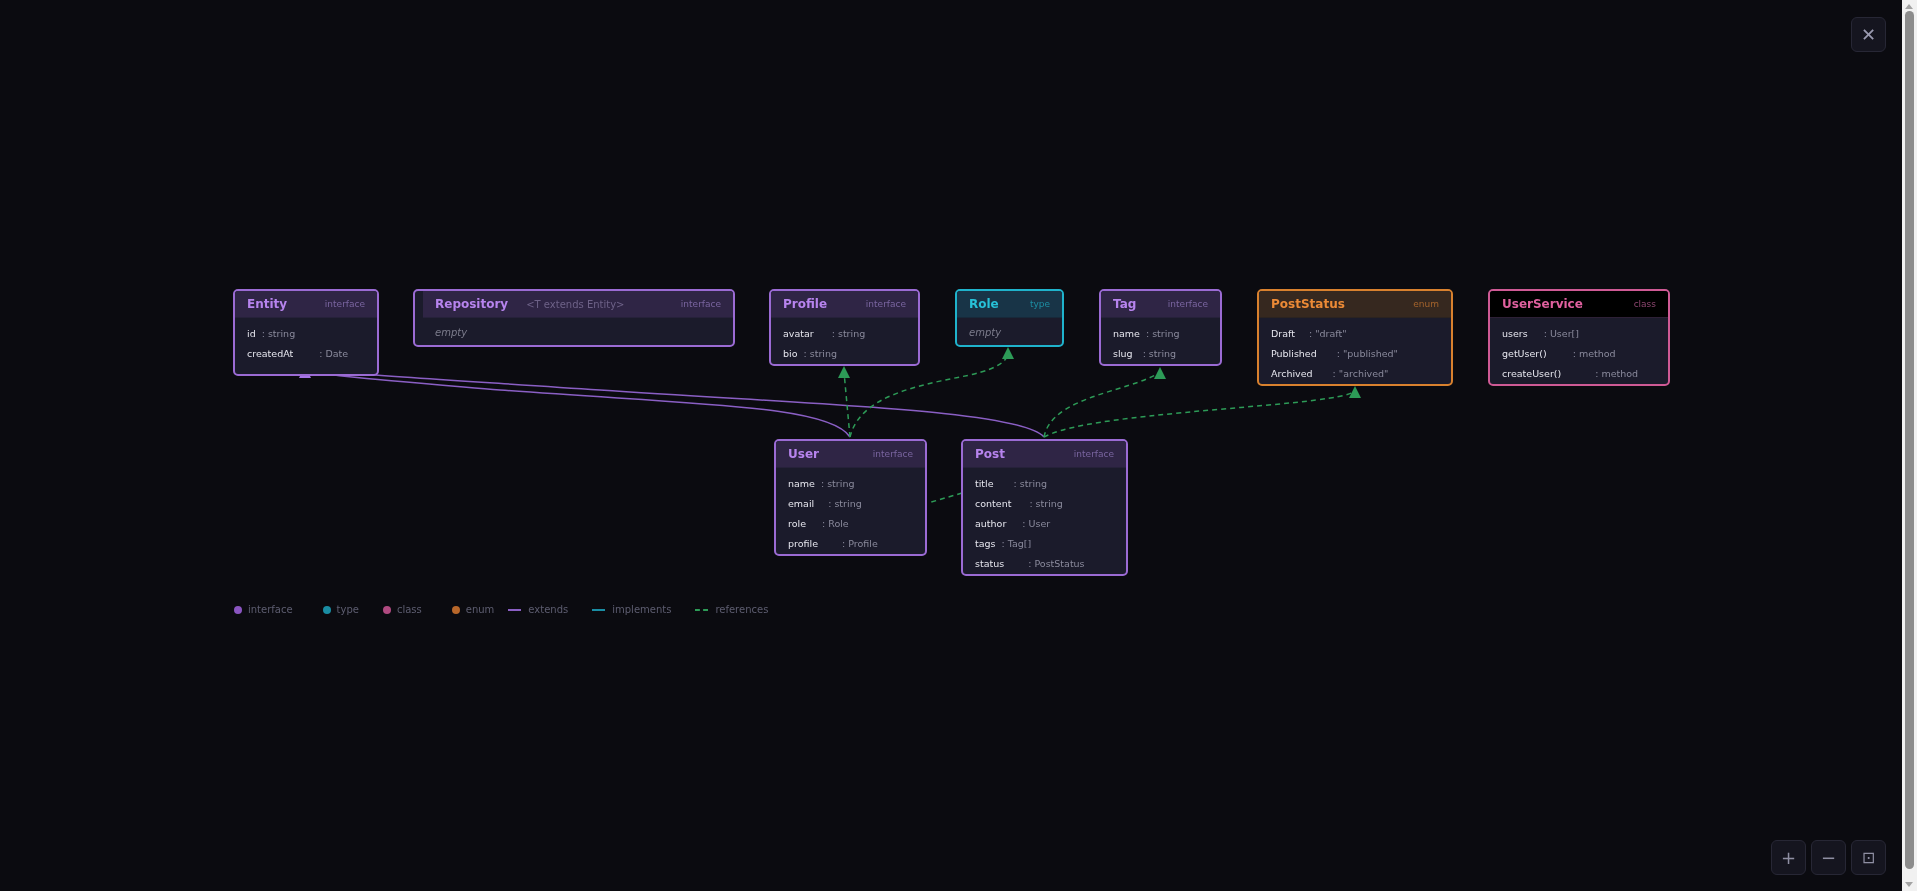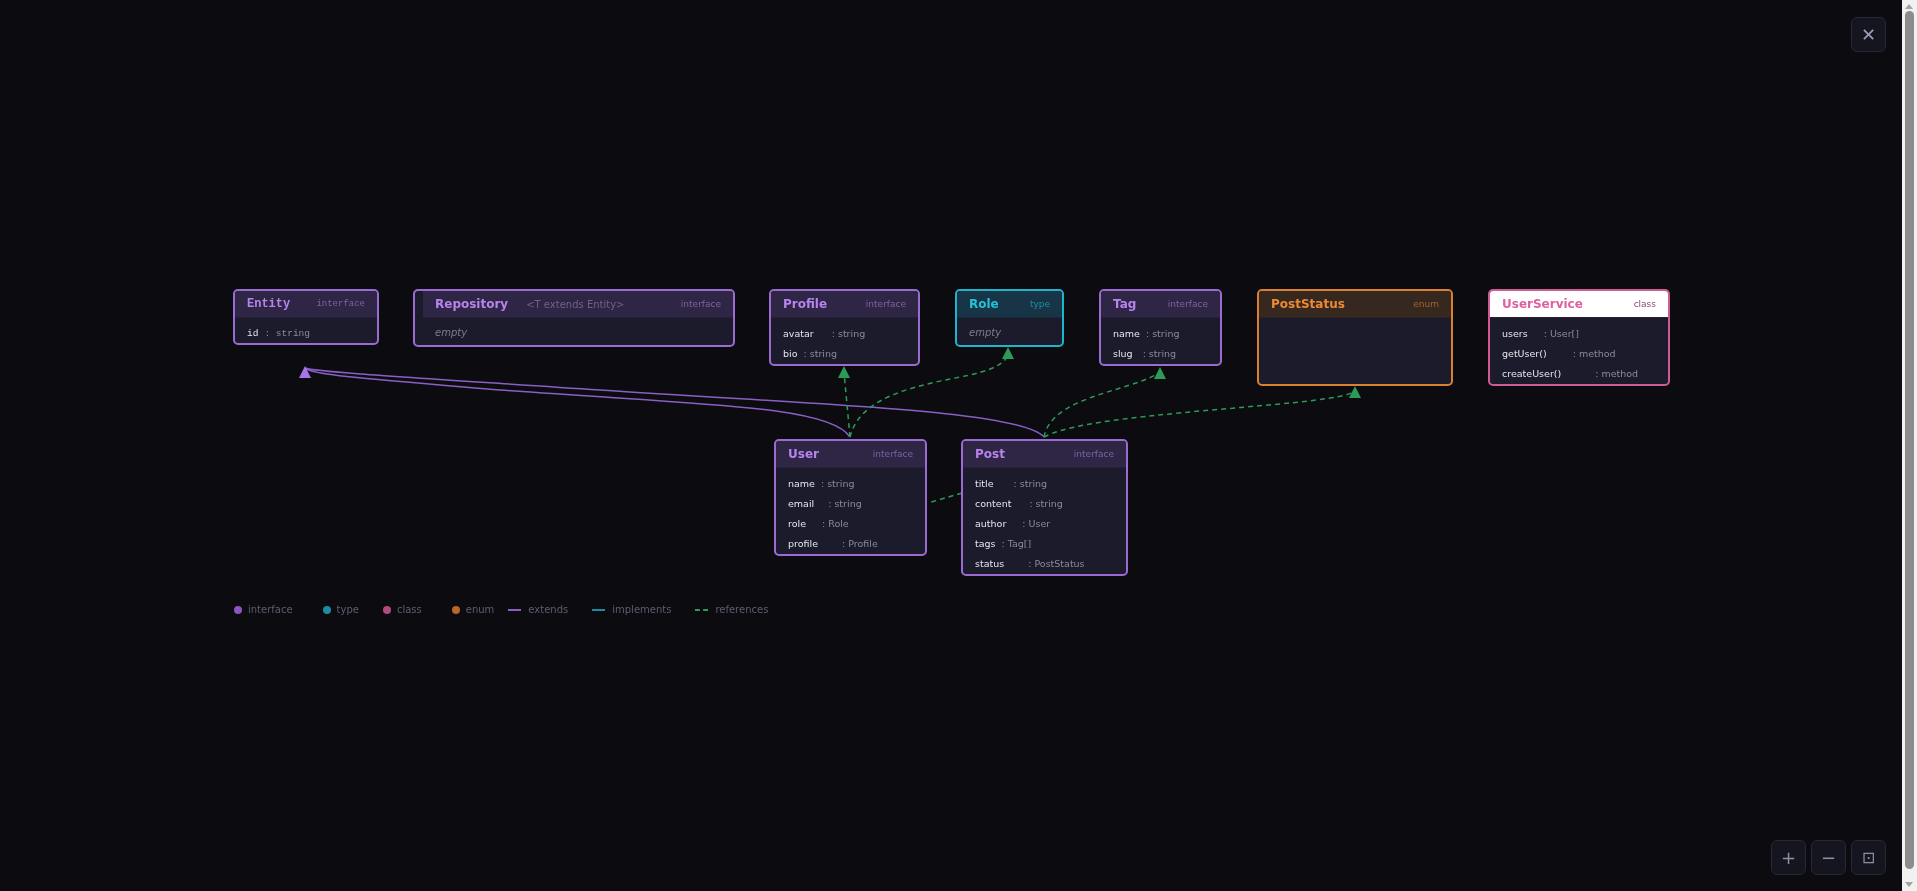--- a/index.html
+++ b/index.html
@@ -34,21 +34,21 @@
   .node.type .hdr { background:#183447; border-bottom-color:#17293a; }
   .node.type .name { color:#27c1d8; }
   .node.type .kind { color:#1d8ea3; }
 
   .node.enum { border-color:#d9812e; }
   .node.enum .hdr { background:#36281f; border-bottom-color:#2b2320; }
   .node.enum .name { color:#ec8a36; }
   .node.enum .kind { color:#a4632c; }
 
   .node.class { border-color:#cf5a95; }
-  .node.class .hdr { background:#ffffff; border-bottom-color:#2d2036; }
+  .node.class .hdr { background:#000000; border-bottom-color:#2d2036; }
   .node.class .name { color:#e0609f; }
   .node.class .kind { color:#8d4670; }
 
   .legend { position:absolute; left:234px; top:604px; display:flex; align-items:center; font-size:10px; color:#5d5d70; }
   .legend .item { display:flex; align-items:center; margin-right:24px; }
   .legend .dot { width:8px; height:8px; border-radius:50%; margin-right:6px; }
   .legend .line { width:13px; height:2px; margin-right:7px; }
   .legend .dash { width:13px; height:0; border-top:2px dashed #2d9b57; margin-right:7px; }
 
   .ctrl {
@@ -88,21 +88,21 @@
 
     <path d="M1044,437 C1050,405 1100,395 1130,385 C1155,377 1160,372 1160,372" fill="none" stroke="#2d9b57" stroke-width="1.5" stroke-dasharray="5,4"></path>
     <polygon points="1160,367 1154,379 1166,379" fill="#2d9b57"></polygon>
 
     <path d="M1044,437 C1080,418 1200,412 1300,402 C1345,397 1355,393 1355,390" fill="none" stroke="#2d9b57" stroke-width="1.5" stroke-dasharray="5,4"></path>
     <polygon points="1355,386 1349,398 1361,398" fill="#2d9b57"></polygon>
 
     <path d="M962,493 L928,503" fill="none" stroke="#2d9b57" stroke-width="1.5" stroke-dasharray="5,4"></path>
   </svg>
 
-  <div class="node" style="left:233px;top:289px;width:146px;height:56px;font-family:Liberation Mono, monospace;">
+  <div class="node" style="left:233px;top:289px;width:146px;height:87px;">
     <div class="hdr">
       <span class="name">Entity</span>
       <span class="kind">interface</span>
     </div>
     <div class="body">
       <div class="row"><span class="fname">id</span><span class="ftype">: string</span></div>
       <div class="row"><span class="fname">createdAt</span><span class="ftype" style="margin-left:26px">: Date</span></div>
     </div>
   </div>
 
@@ -146,20 +146,25 @@
     <div class="body">
       <div class="row"><span class="fname">name</span><span class="ftype">: string</span></div>
       <div class="row"><span class="fname">slug</span><span class="ftype" style="margin-left:10px">: string</span></div>
     </div>
   </div>
 
   <div class="node enum" style="left:1257px;top:289px;width:196px;height:97px;text-align:center;">
     <div class="hdr">
       <span class="name">PostStatus</span>
       <span class="kind">enum</span>
+    </div>
+    <div class="body">
+      <div class="row"><span class="fname">Draft</span><span class="ftype" style="margin-left:14px">: "draft"</span></div>
+      <div class="row"><span class="fname">Published</span><span class="ftype" style="margin-left:20px">: "published"</span></div>
+      <div class="row"><span class="fname">Archived</span><span class="ftype" style="margin-left:20px">: "archived"</span></div>
     </div>
   </div>
 
   <div class="node class" style="left:1488px;top:289px;width:182px;height:97px;">
     <div class="hdr">
       <span class="name">UserService</span>
       <span class="kind">class</span>
     </div>
     <div class="body">
       <div class="row"><span class="fname">users</span><span class="ftype" style="margin-left:16px">: User[]</span></div>

